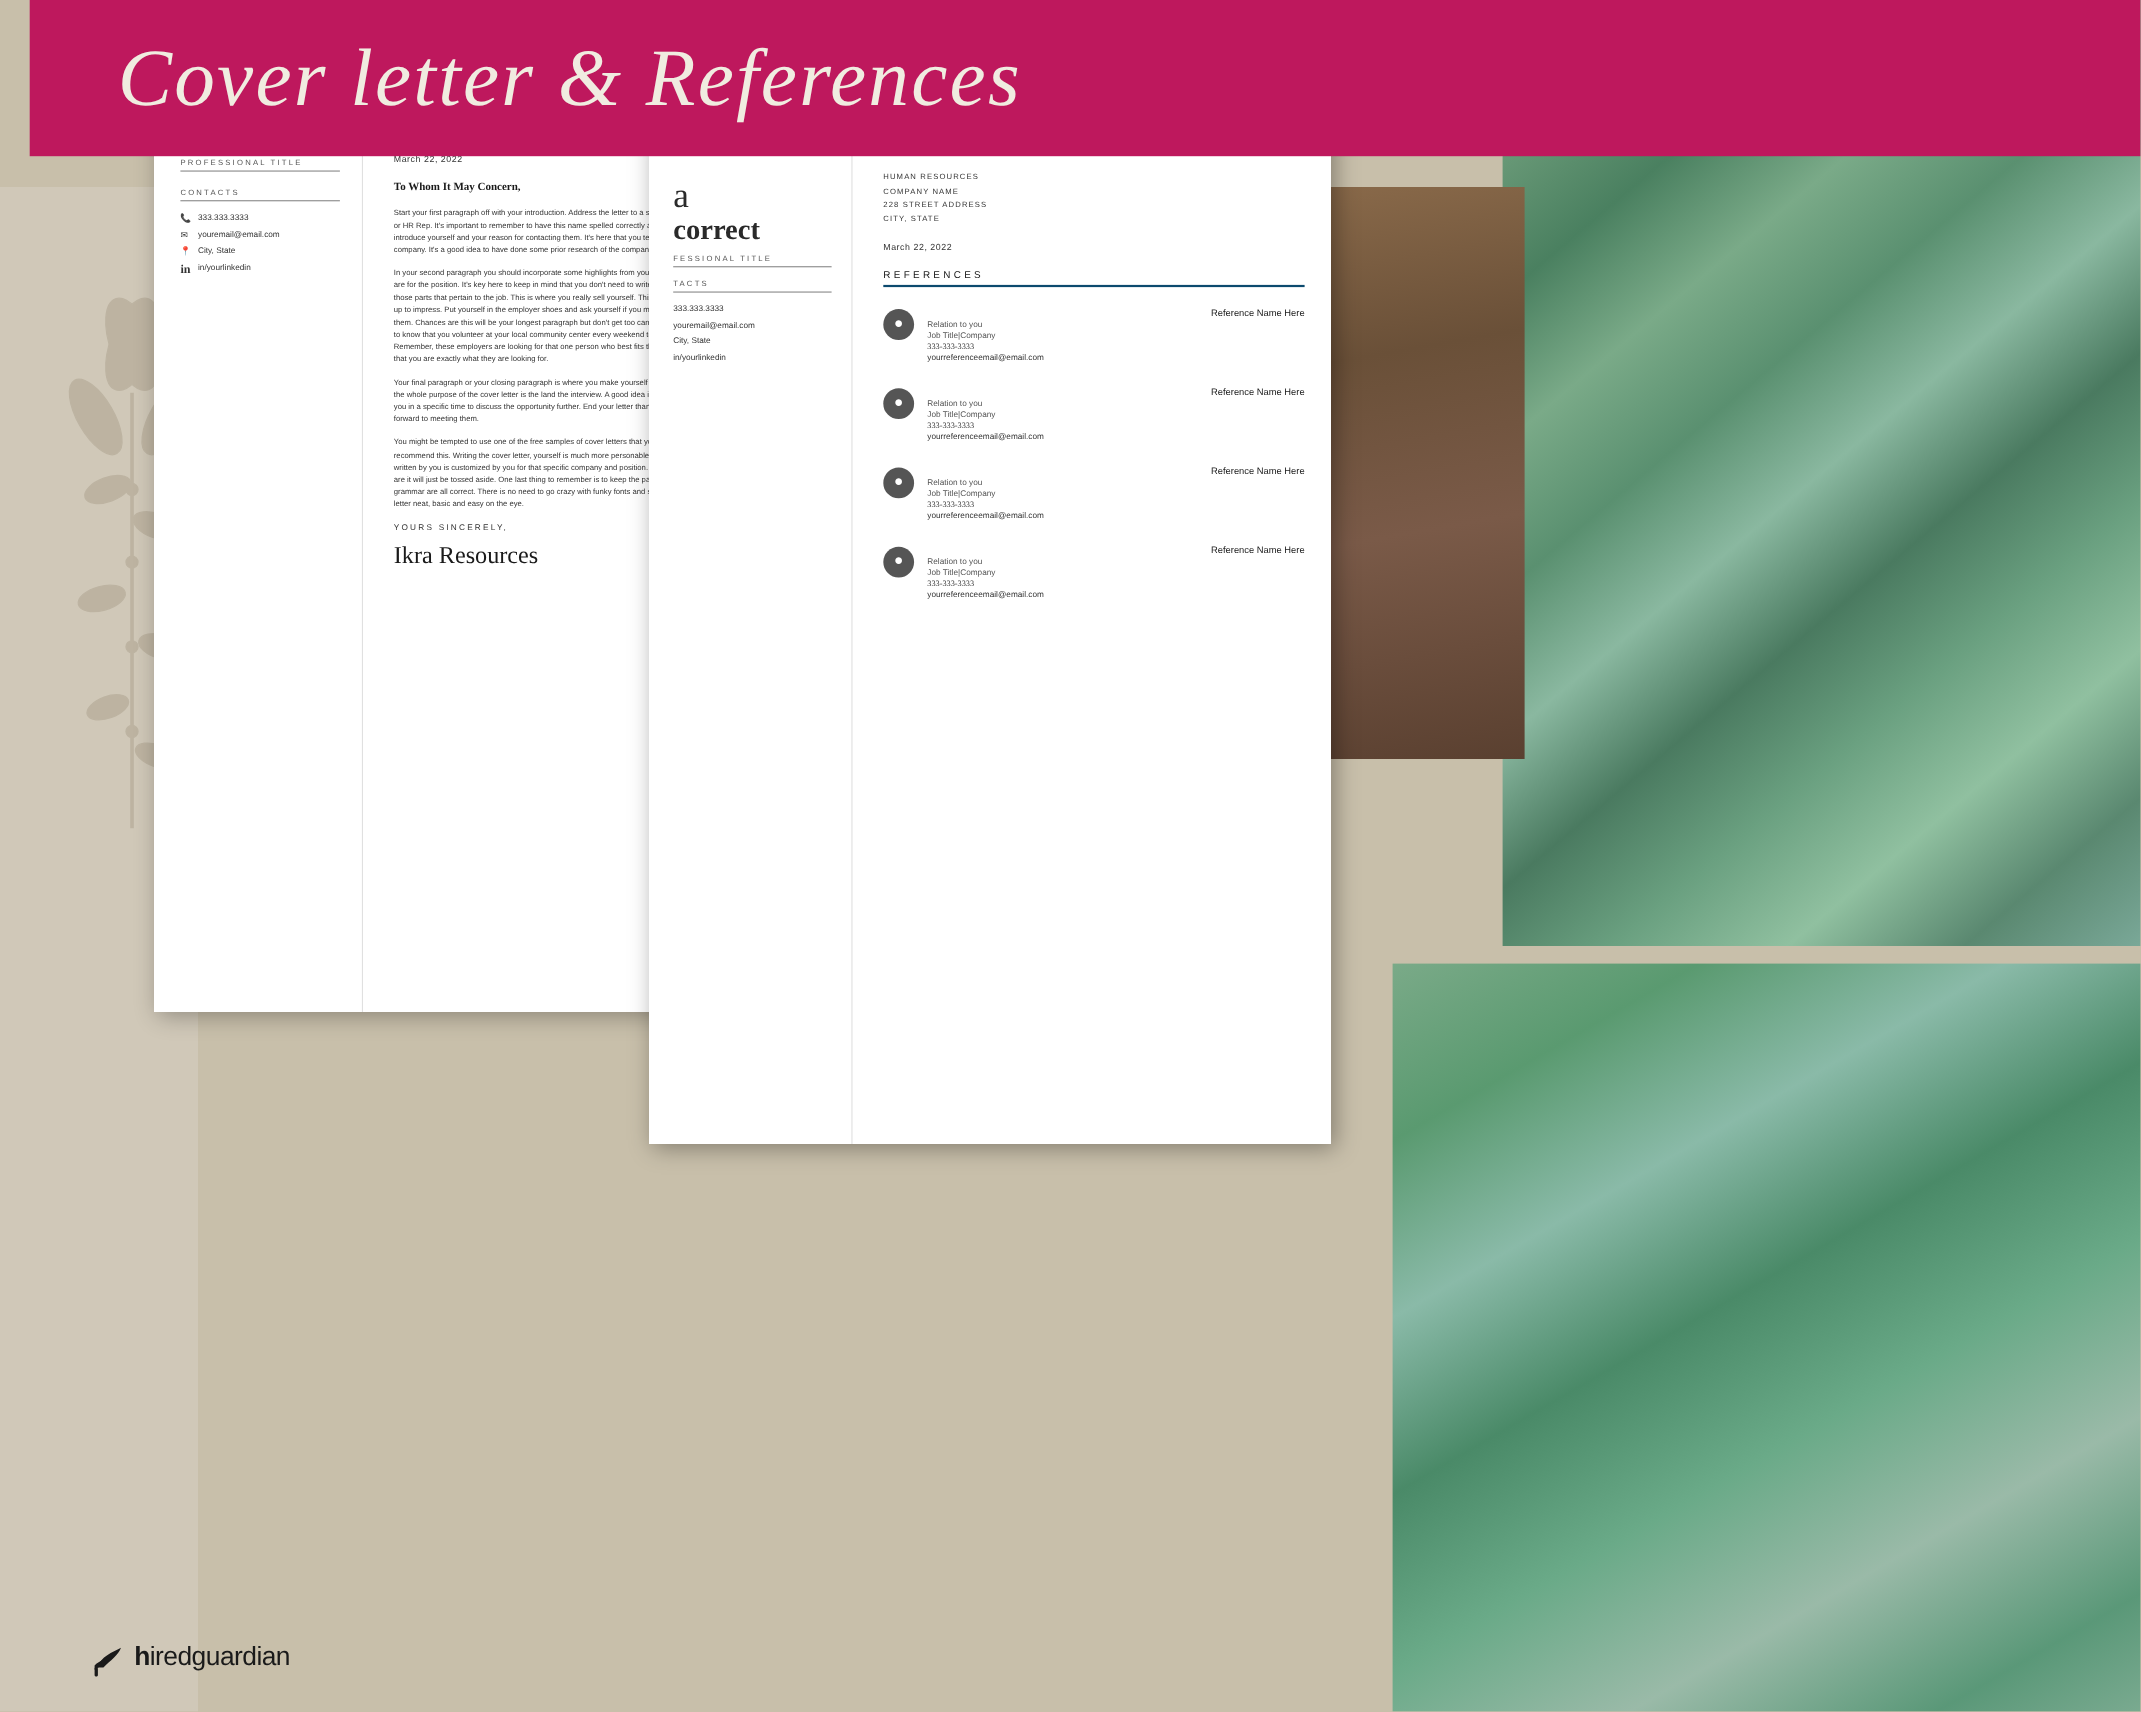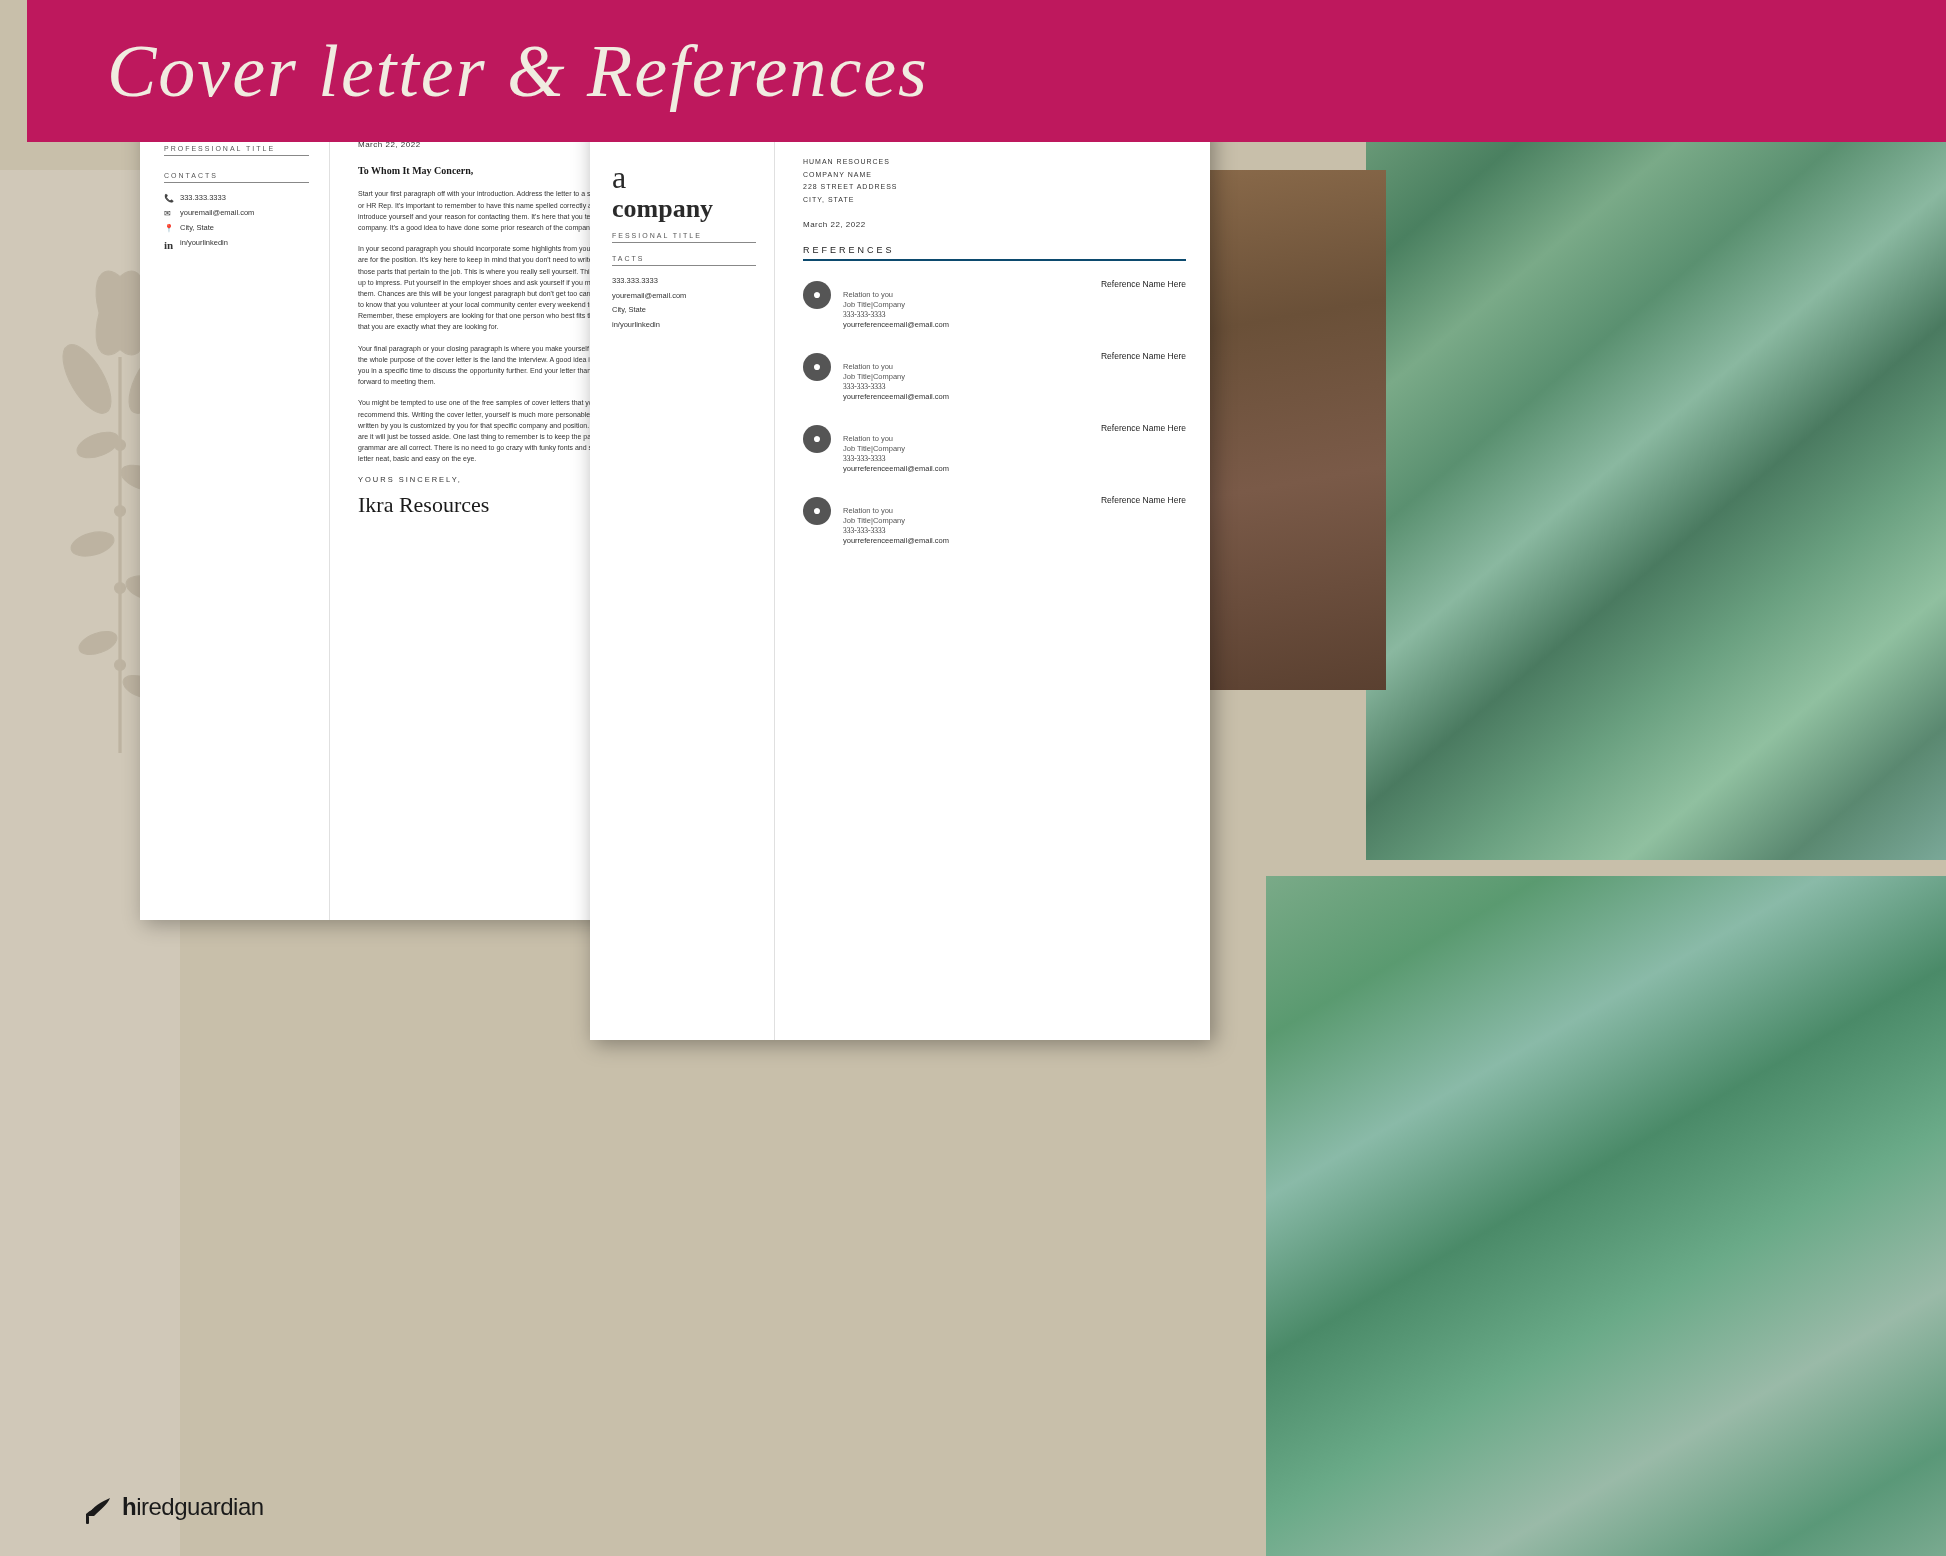--- a/index.html
+++ b/index.html
@@ -371,21 +371,21 @@
     <div class="cl-closing">Yours Sincerely,</div>
     <div class="cl-signature">Ikra Resources</div>
   </div>
 </div>
 
 <div class="doc-references">
 
   <div class="doc-ref-left doc-ref-left-clip">
 
     <div style="font-family:Georgia,serif;font-size:32px;font-weight:400;color:#2a2a2a;line-height:1.1;">a</div>
-    <div style="font-family:Georgia,serif;font-size:26px;font-weight:700;color:#2a2a2a;line-height:1.1;margin-bottom:8px;">company</div>
+    <div style="font-family:Georgia,serif;font-size:26px;font-weight:700;color:#2a2a2a;line-height:1.1;margin-bottom:8px;">correct</div>
     <div style="font-family:Arial,sans-serif;font-size:7px;letter-spacing:2px;text-transform:uppercase;color:#555;border-bottom:1px solid #888;padding-bottom:3px;margin-bottom:12px;">fessional Title</div>
     <div style="font-family:Arial,sans-serif;font-size:7px;letter-spacing:2px;text-transform:uppercase;color:#555;border-bottom:1px solid #888;padding-bottom:3px;margin-bottom:10px;">tacts</div>
     <div class="contact-item">
       <span class="contact-text">333.333.3333</span>
     </div>
     <div class="contact-item">
       <span class="contact-text">youremail@email.com</span>
     </div>
     <div class="contact-item">
       <span class="contact-text">City, State</span>

